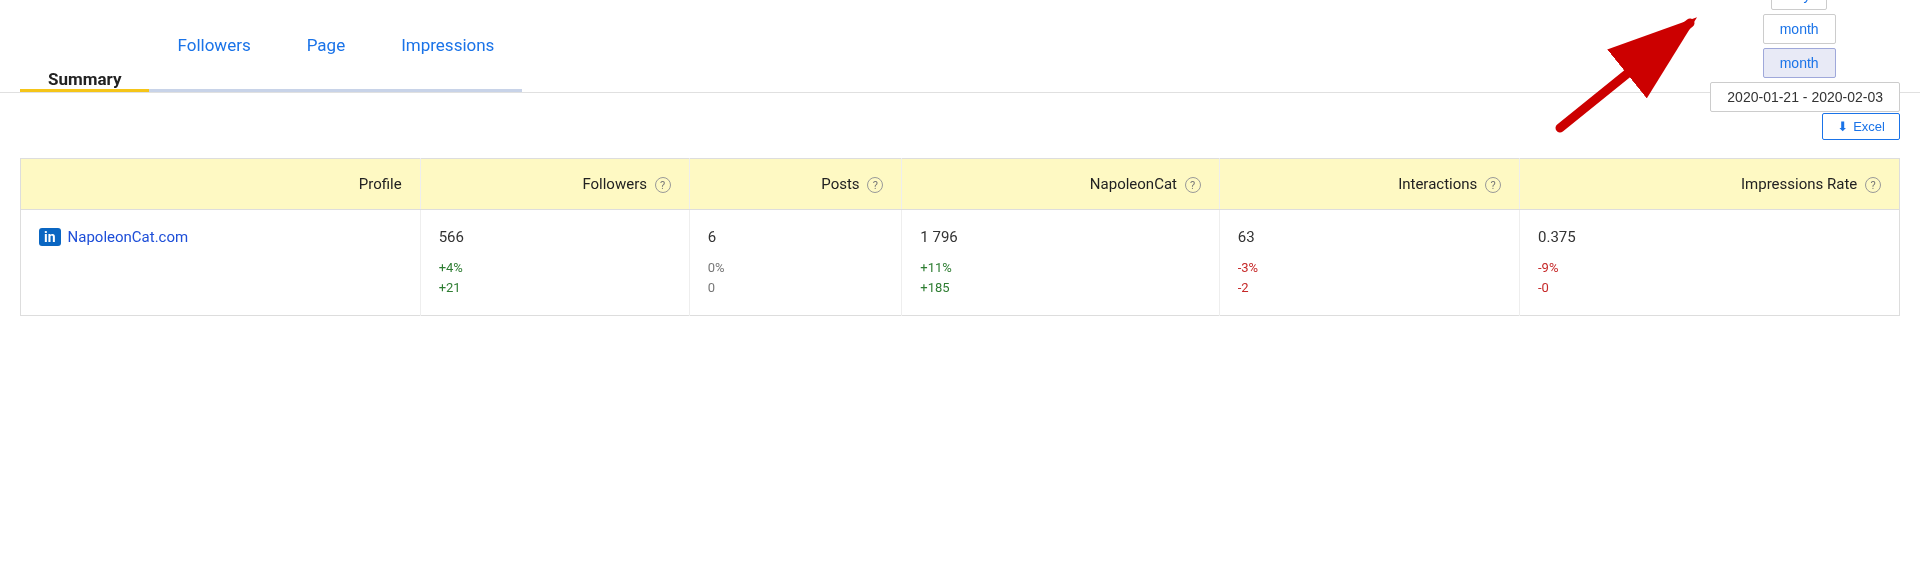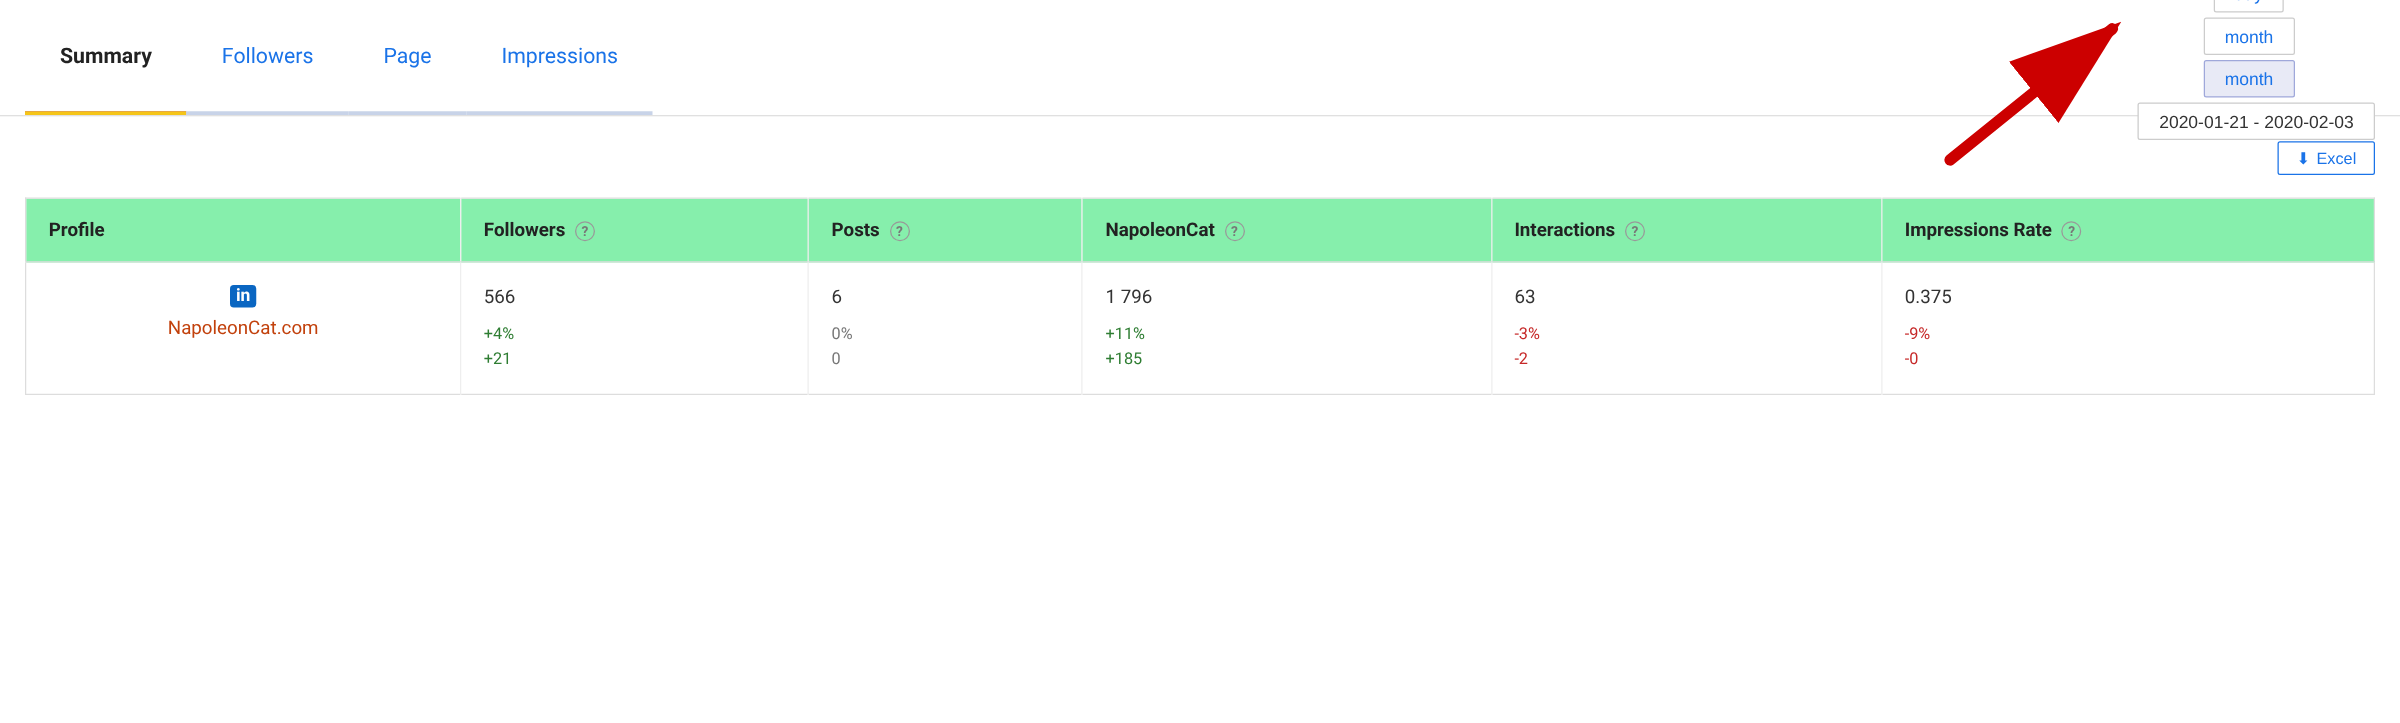--- a/index.html
+++ b/index.html
@@ -31,21 +31,22 @@
       cursor: pointer;
       font-size: 17px;
       color: #1a73e8;
       position: relative;
       border-bottom: 3px solid transparent;
       text-decoration: none;
     }
     .nav-tab.active {
       font-weight: 700;
       color: #222;
-      border-bottom: 3px solid #a21caf;
+      border-bottom: 3px solid #0f766e;
+      justify-content: flex-end;
     }
     .nav-tab.active::after {
       content: '';
       position: absolute;
       bottom: -3px;
       left: 0;
       right: 0;
       height: 3px;
       background: #f5c518;
     }
@@ -112,24 +113,24 @@
       border-radius: 2px;
     }
 
     
     .data-table {
       width: 100%;
       border-collapse: collapse;
       border: 1px solid #ddd;
     }
     .data-table th {
-      background: #86efac;
+      background: #fef9c3;
       padding: 16px 18px;
-      text-align: left;
-      font-weight: 700;
+      text-align: right;
+      font-weight: 400;
       font-size: 15px;
       color: #222;
       border-bottom: 1px solid #ddd;
       border-right: 1px solid #eee;
       white-space: nowrap;
     }
     .data-table th:last-child { border-right: none; }
     .data-table td {
       padding: 18px 18px;
       border-bottom: 1px solid #eee;
@@ -150,37 +151,35 @@
       font-size: 11px;
       color: #777;
       margin-left: 4px;
       cursor: help;
       vertical-align: middle;
     }
 
     
     .profile-cell {
       display: flex;
-      align-items: center;
       gap: 7px;
-      flex-direction: column;
     }
     .linkedin-icon {
       font-weight: 700;
       font-size: 14px;
       color: #0a66c2;
       font-style: italic;
       background: #0a66c2;
       color: #fff;
       border-radius: 3px;
       padding: 1px 5px;
       font-style: normal;
     }
     .profile-link {
-      color: #c2410c;
+      color: #1d4ed8;
       text-decoration: none;
       font-size: 15px;
     }
 
     
     .metric-cell {
       display: flex;
       flex-direction: column;
       align-items: flex-start;
       gap: 12px;

